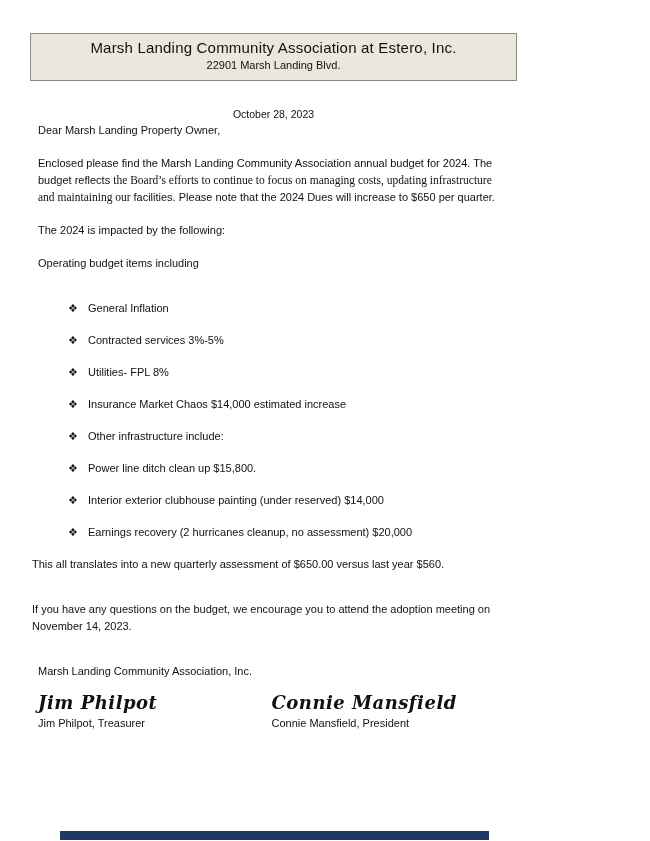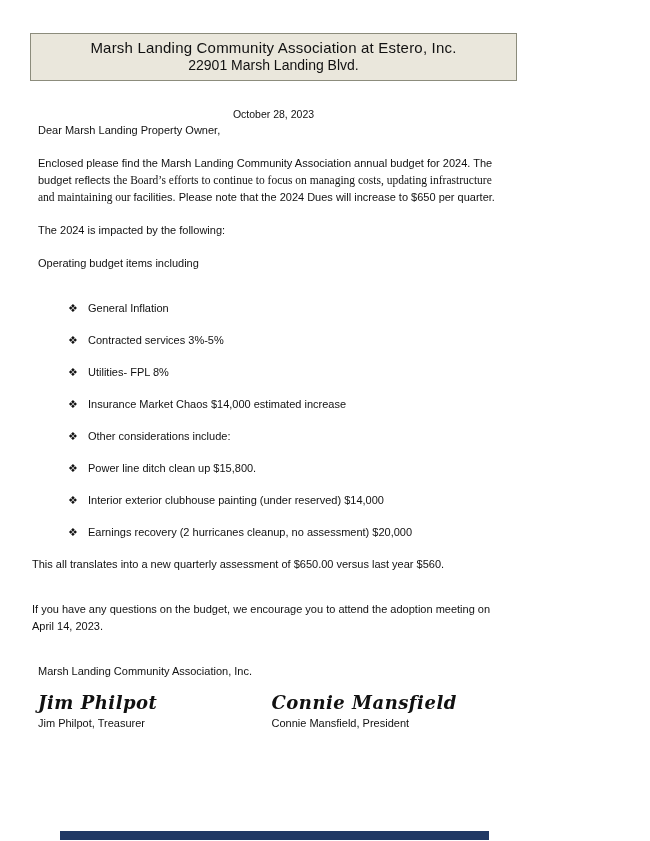--- a/index.html
+++ b/index.html
@@ -28,21 +28,21 @@
     text-align:center;
     padding:5px 4px 7px 4px;
   }
   .org-name{
     font-size:15px;
     font-weight:400;
     letter-spacing:.2px;
     margin-bottom:2px;
   }
   .org-address{
-    font-size:14px;
+    font-size:11px;
     line-height:15px;
   }
   .date-line{
     position:absolute;
     top:108px; left:0; right:0;
     text-align:center;
     font-size:10.5px;
   }
   .content{
     position:absolute;
@@ -137,39 +137,39 @@
       <li class="bullet-item">
         <span class="bullet-glyph">❖</span>
         <span class="bullet-text">Utilities- FPL 8%</span>
       </li>
       <li class="bullet-item">
         <span class="bullet-glyph">❖</span>
         <span class="bullet-text">Insurance Market Chaos $14,000 estimated increase</span>
       </li>
       <li class="bullet-item">
         <span class="bullet-glyph">❖</span>
-        <span class="bullet-text">Other considerations include:</span>
+        <span class="bullet-text">Other infrastructure include:</span>
       </li>
       <li class="bullet-item">
         <span class="bullet-glyph">❖</span>
         <span class="bullet-text">Power line ditch clean up $15,800.</span>
       </li>
       <li class="bullet-item">
         <span class="bullet-glyph">❖</span>
         <span class="bullet-text">Interior exterior clubhouse painting (under reserved) $14,000</span>
       </li>
       <li class="bullet-item">
         <span class="bullet-glyph">❖</span>
         <span class="bullet-text">Earnings recovery (2 hurricanes cleanup, no assessment) $20,000</span>
       </li>
     </ul>
 
     <div class="assessment-para">This all translates into a new quarterly assessment of $650.00 versus last year $560.</div>
 
-    <div class="meeting-para">If you have any questions on the budget, we encourage you to attend the adoption meeting on April 14, 2023.</div>
+    <div class="meeting-para">If you have any questions on the budget, we encourage you to attend the adoption meeting on November 14, 2023.</div>
 
     <div class="closing-line">Marsh Landing Community Association, Inc.</div>
 
     <div class="signature-row">
       <div class="signature-block">
         <div class="signature-script">Jim Philpot</div>
         <div class="signature-printed">Jim Philpot, Treasurer</div>
       </div>
       <div class="signature-block">
         <div class="signature-script">Connie Mansfield</div>

